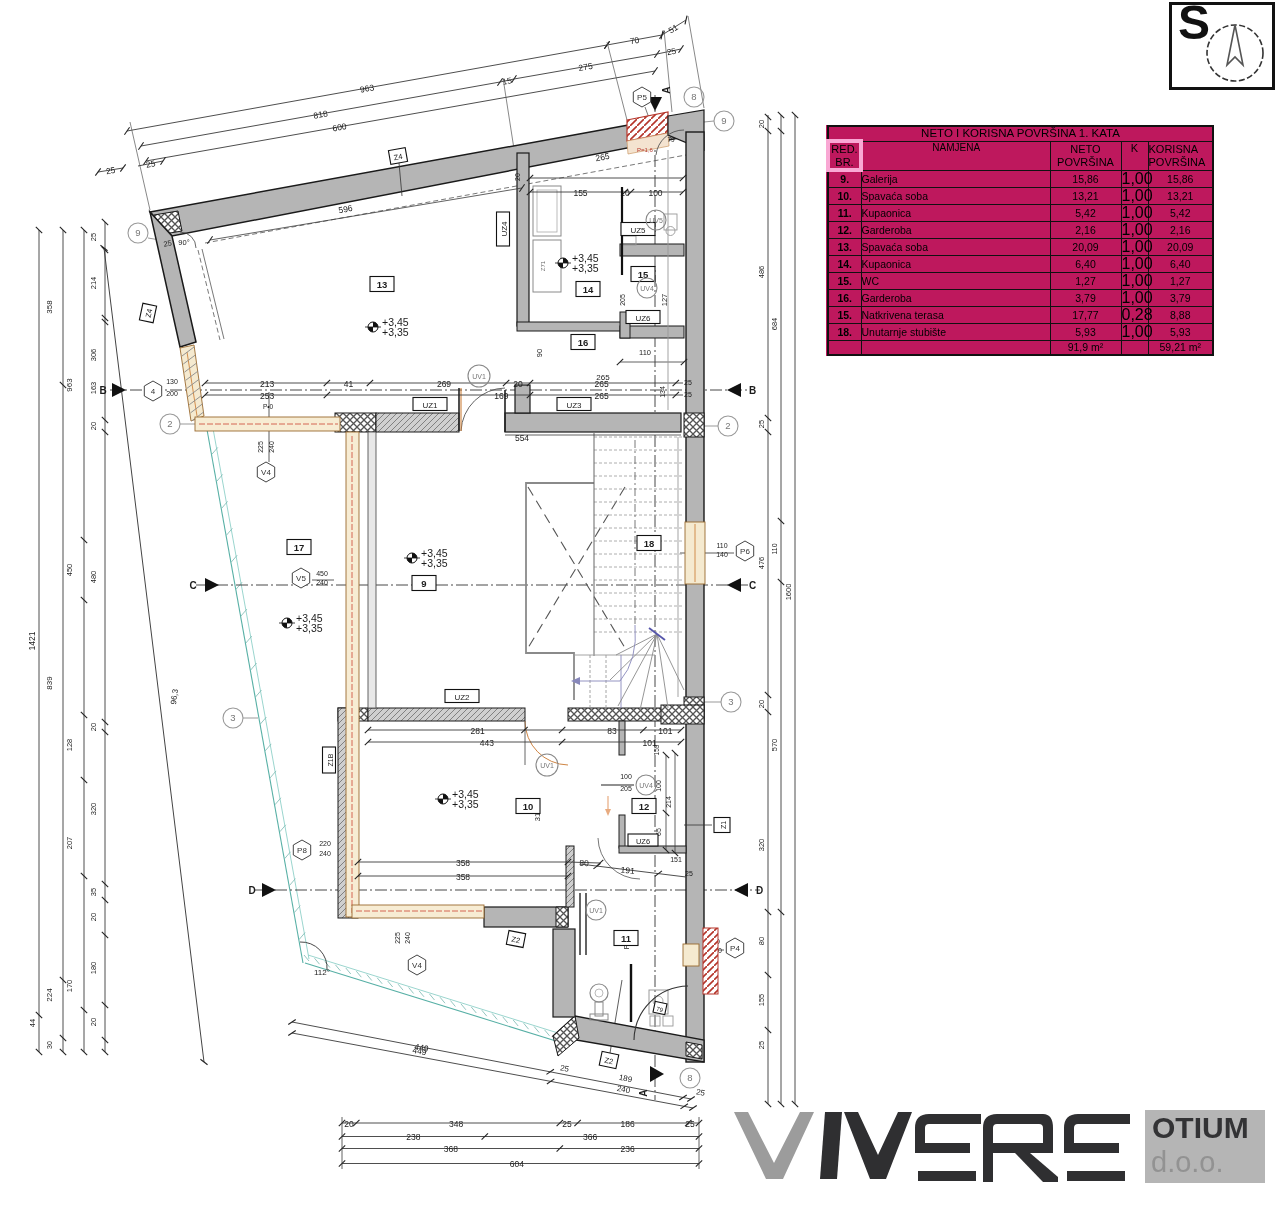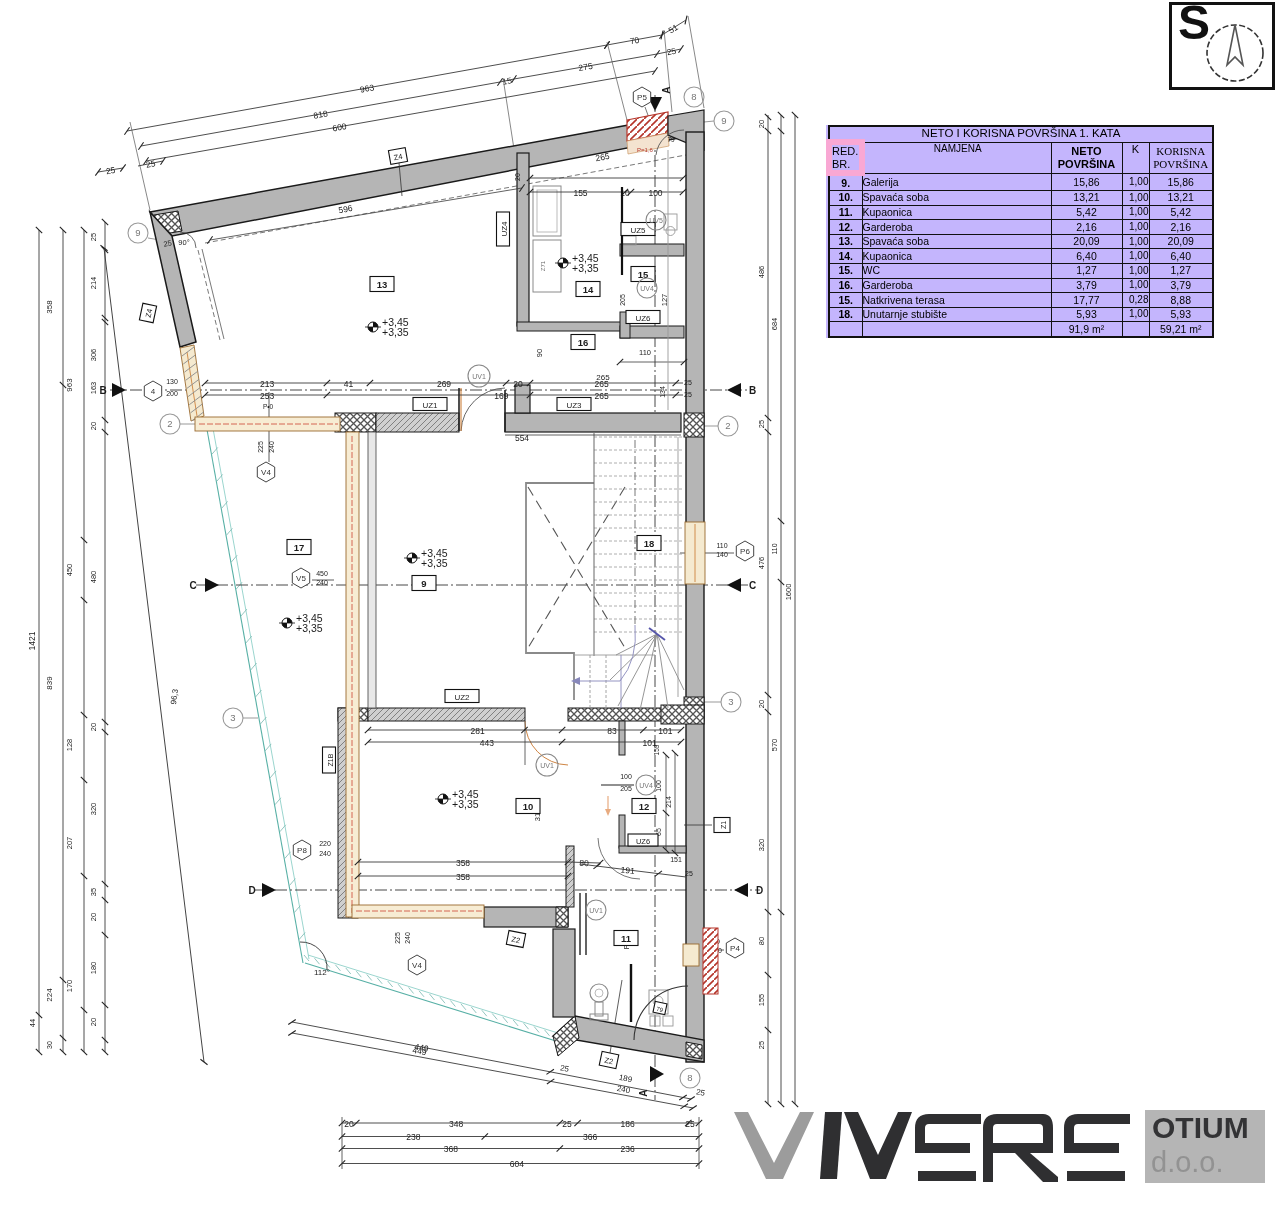--- a/index.html
+++ b/index.html
@@ -819,39 +819,39 @@
 <circle cx="646" cy="785" r="10" fill="none" stroke="#888" stroke-width="1.1"></circle>
       <text x="646.0" y="788.2" font-size="7" text-anchor="middle" fill="#777">UV4</text>
 
 <circle cx="656" cy="220" r="10" fill="none" stroke="#888" stroke-width="1.1"></circle>
       <text x="656.0" y="223.2" font-size="7" text-anchor="middle" fill="#777">UV5</text>
 
 <circle cx="647" cy="288" r="10" fill="none" stroke="#888" stroke-width="1.1"></circle>
       <text x="647.0" y="291.2" font-size="7" text-anchor="middle" fill="#777">UV4</text>
 </svg>
 
-<div style="position:absolute;left:826px;top:125px;width:388px;background:#c4b5fd;">
+<div style="position:absolute;left:826px;top:125px;width:388px;background:#be185d;">
 <table style="border-collapse:collapse;width:388px;border:2px solid #111;table-layout:fixed;" cellspacing="0">
  <colgroup>
           <col style="width:33px">
           <col style="width:189px">
           <col style="width:71px">
           <col style="width:27px">
           <col>
         </colgroup>
  <tbody>
           <tr>
             <td colspan="5" style="border:1px solid #111;height:12px;font-size:11.5px;text-align:center;padding:0;line-height:1.05;">NETO I KORISNA POVRŠINA 1. KATA</td>
           </tr>
  <tr>
-   <td style="border:6px solid #f9a8d4;font-size:11px;padding:0;line-height:1.15;">RED.<br>BR.</td>
+   <td style="border:4px solid #f9a8d4;font-size:11px;padding:0;line-height:1.15;text-align:center;">RED.<br>BR.</td>
    <td style="border:1px solid #111;font-size:10px;text-align:center;vertical-align:top;padding:0;line-height:1.15;">NAMJENA</td>
-   <td style="border:1px solid #111;font-size:11px;text-align:center;padding:0;line-height:1.15;font-weight:bold;">NETO<br>POVRŠINA</td>
+   <td style="border:1px solid #111;font-size:11px;text-align:center;padding:0;line-height:1.15;">NETO<br>POVRŠINA</td>
    <td style="border:1px solid #111;font-size:11px;text-align:center;vertical-align:top;padding:0;line-height:1.15;">K</td>
-   <td style="border:1px solid #111;font-size:11px;text-align:center;padding:0;line-height:1.15;font-family:Liberation Serif, serif;">KORISNA<br>POVRŠINA</td>
+   <td style="border:1px solid #111;font-size:11px;padding:0;line-height:1.15;">KORISNA<br>POVRŠINA</td>
  </tr>
  <tr>
             <td class="c1">9.</td>
             <td class="c2">Galerija</td>
             <td class="c3">15,86</td>
             <td class="c4">1,00</td>
             <td class="c5">15,86</td>
           </tr>
  <tr>
             <td class="c1">10.</td>
@@ -924,21 +924,21 @@
             <td class="c5">59,21 m²</td>
           </tr>
 </tbody>
       </table>
 </div>
 
 <style>
  table td.c1{border-left:1px solid #111;border-top:1px solid #111;font-size:10.5px;font-weight:bold;text-align:center;padding:0;height:13.6px;line-height:1;}
  table td.c2{border:1px solid #111;font-size:10.5px;padding:0 0 0 0;line-height:1;}
  table td.c3{border:1px solid #111;font-size:10.5px;text-align:center;padding:0;line-height:1;}
- table td.c4{border:1px solid #111;font-size:10px;text-align:right;padding:0;line-height:1;}
+ table td.c4{border:1px solid #111;font-size:16px;text-align:right;padding:0;line-height:1;}
  table td.c5{border:1px solid #111;font-size:10.5px;text-align:center;padding:0;line-height:1;}
 </style>
 
 <div style="position:absolute;left:1169px;top:2px;width:106px;height:88px;border:3px solid #111;box-sizing:border-box;background:#fff;">
   <span style="position:absolute;left:6px;top:-10px;font-size:48px;font-weight:bold;color:#111;">S</span>
   <svg width="100" height="82" viewBox="0 0 100 82" style="position:absolute;left:0;top:0;">
     <circle cx="63" cy="48" r="28" fill="none" stroke="#333" stroke-width="1.6" stroke-dasharray="6 2.5"></circle>
     <path d="M63 20 L55 60 L63 52 L71 60 Z" fill="#fff" stroke="#555" stroke-width="1.6"></path>
   </svg>
 </div>

